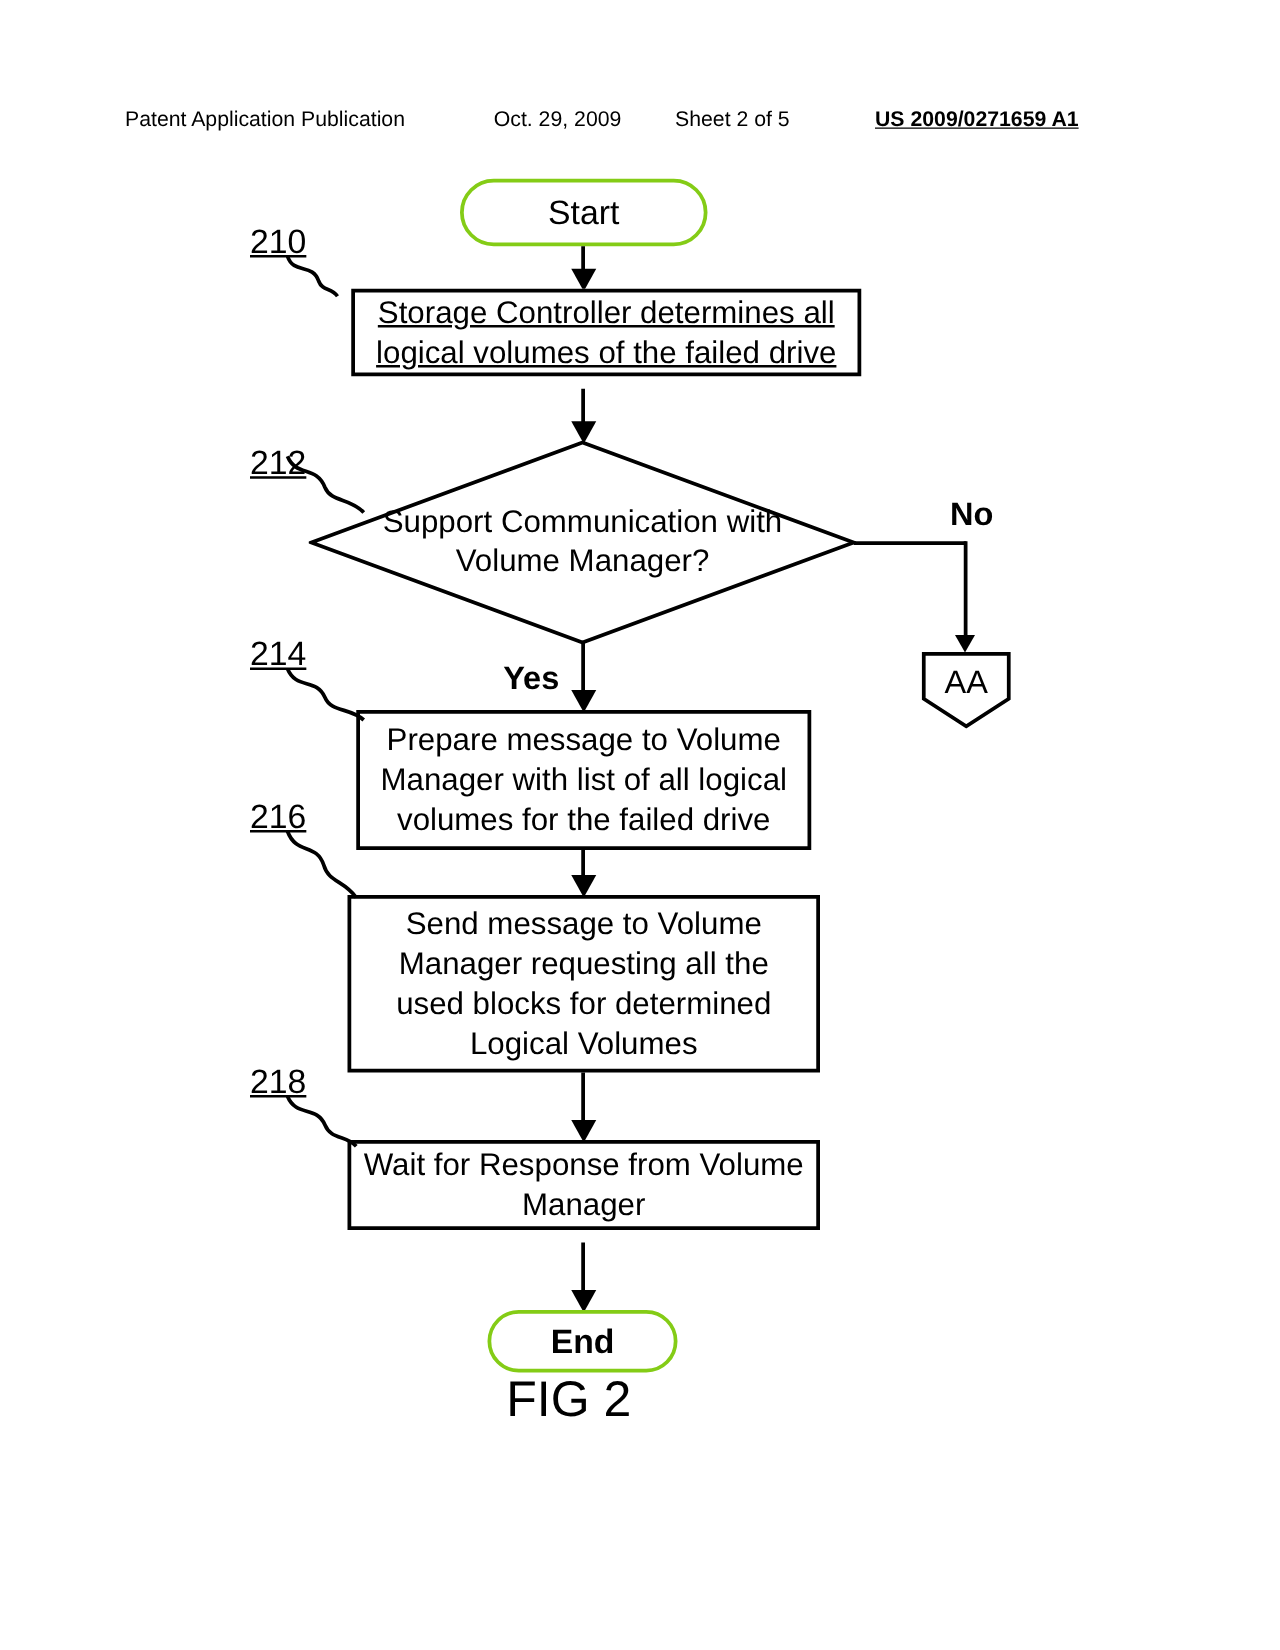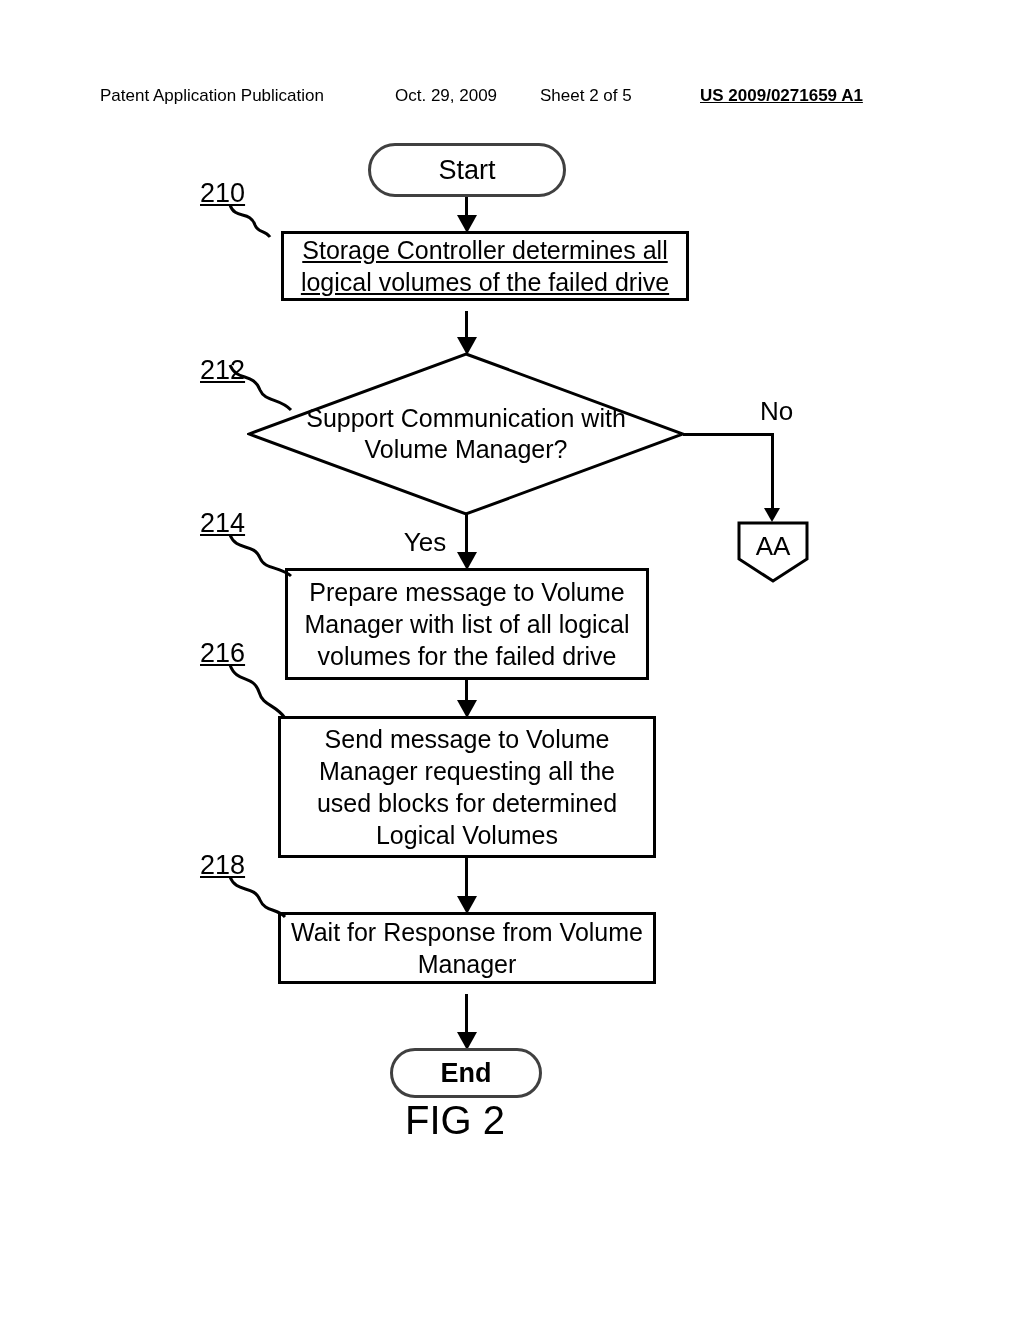--- a/index.html
+++ b/index.html
@@ -23,37 +23,38 @@
   .pub-date  { left: 395px; }
   .sheet-lbl { left: 540px; }
   .pub-num   { left: 700px; font-weight: bold; text-decoration: underline; }
 
   
   .node-text {
     position: absolute;
     text-align: center;
     font-size: 24px;
     line-height: 1.25;
+    font-weight: bold;
   }
 
   .ref-label {
     position: absolute;
     font-size: 27px;
     text-decoration: underline;
   }
 
   .fig-label {
     position: absolute;
     font-size: 40px;
   }
 
   
   .terminal {
     position: absolute;
-    border: 3px solid #404040;
+    border: 3px solid #84cc16;
     border-radius: 999px;
     display: flex;
     align-items: center;
     justify-content: center;
     font-size: 27px;
     background: #fff;
   }
 
   
   .process {

